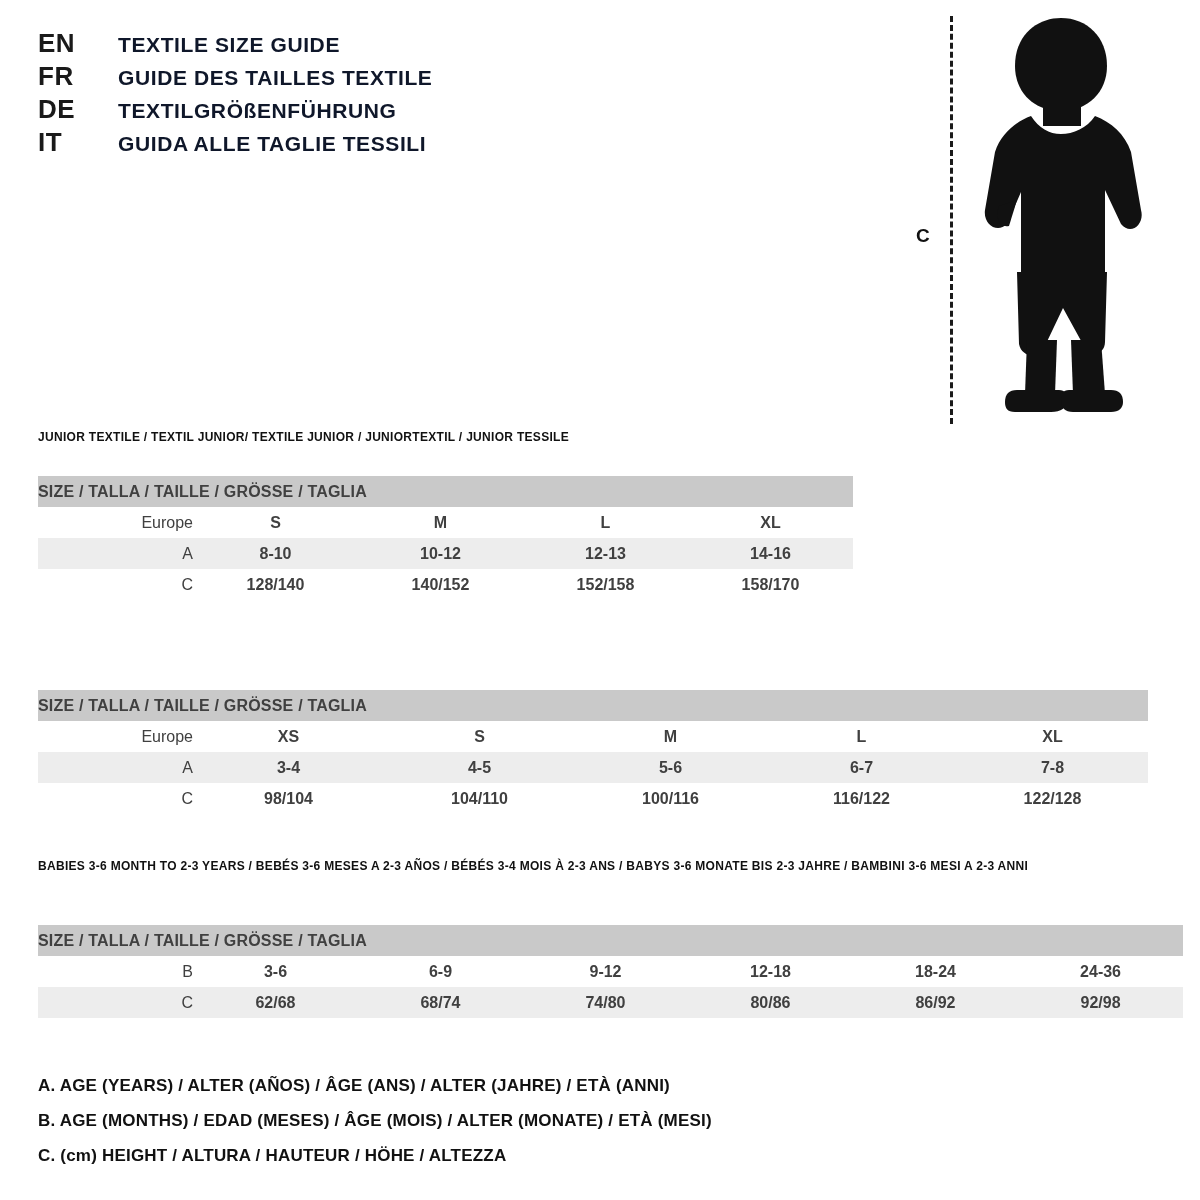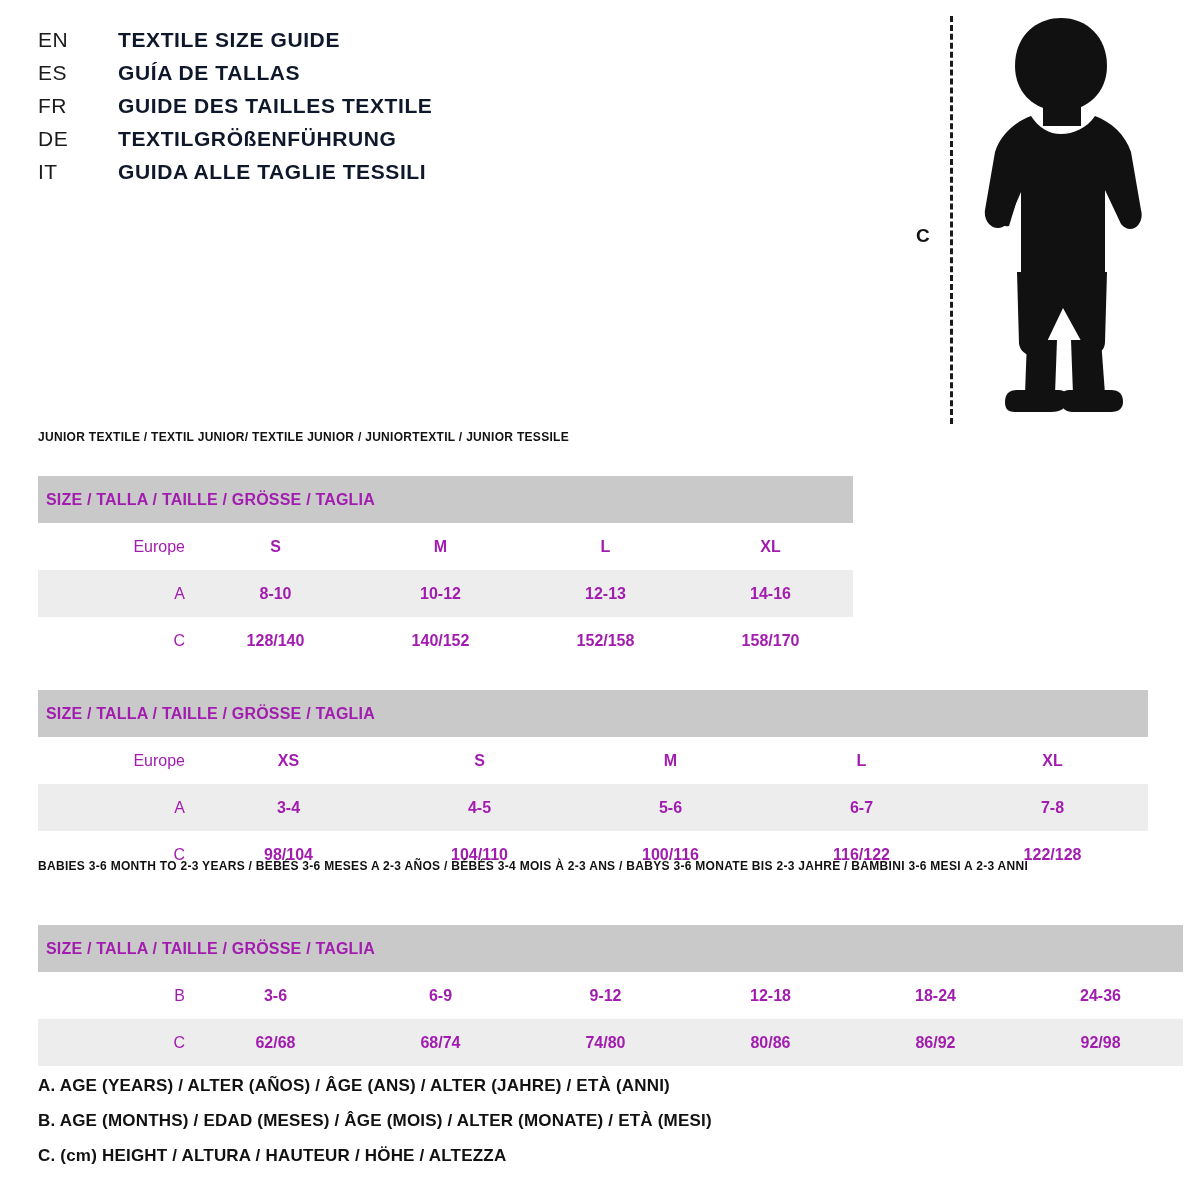--- a/index.html
+++ b/index.html
@@ -30,24 +30,24 @@
     top: 28px;
     width: 560px;
   }
   .lang-row {
     display: flex;
     align-items: baseline;
     height: 33px;
   }
   .lang-code {
     width: 80px;
-    font-size: 21px;
+    font-size: 26px;
     letter-spacing: 0.5px;
     color: #1a1a1a;
-    font-weight: 400;
+    font-weight: 700;
   }
   .lang-title {
     font-size: 21px;
     letter-spacing: 0.6px;
     font-weight: 700;
     color: #0f172a;
     white-space: nowrap;
   }
 
   
@@ -97,24 +97,24 @@
   }
 
   
   table.size-table {
     position: absolute;
     border-collapse: collapse;
     table-layout: fixed;
     font-size: 16px;
   }
   table.size-table td {
-    padding: 8px;
+    padding: 0;
     height: 31px;
     vertical-align: middle;
-    color: #a21caf;
+    color: #404040;
   }
   .hdr-band td {
     background: #c9c9c9;
     font-weight: 700;
     letter-spacing: 0.2px;
     padding-left: 8px;
     font-size: 16px;
   }
   .row-white td { background: #ffffff; }
   .row-grey td { background: #ededed; }
@@ -145,24 +145,20 @@
 </style>
 </head>
 <body>
 
 <div class="page">
 
   <div class="lang-block">
     <div class="lang-row">
       <span class="lang-code">EN</span>
       <span class="lang-title">TEXTILE SIZE GUIDE</span>
-    </div>
-    <div class="lang-row">
-      <span class="lang-code">ES</span>
-      <span class="lang-title">GUÍA DE TALLAS</span>
     </div>
     <div class="lang-row">
       <span class="lang-code">FR</span>
       <span class="lang-title">GUIDE DES TAILLES TEXTILE</span>
     </div>
     <div class="lang-row">
       <span class="lang-code">DE</span>
       <span class="lang-title">TEXTILGRÖßENFÜHRUNG</span>
     </div>
     <div class="lang-row">

